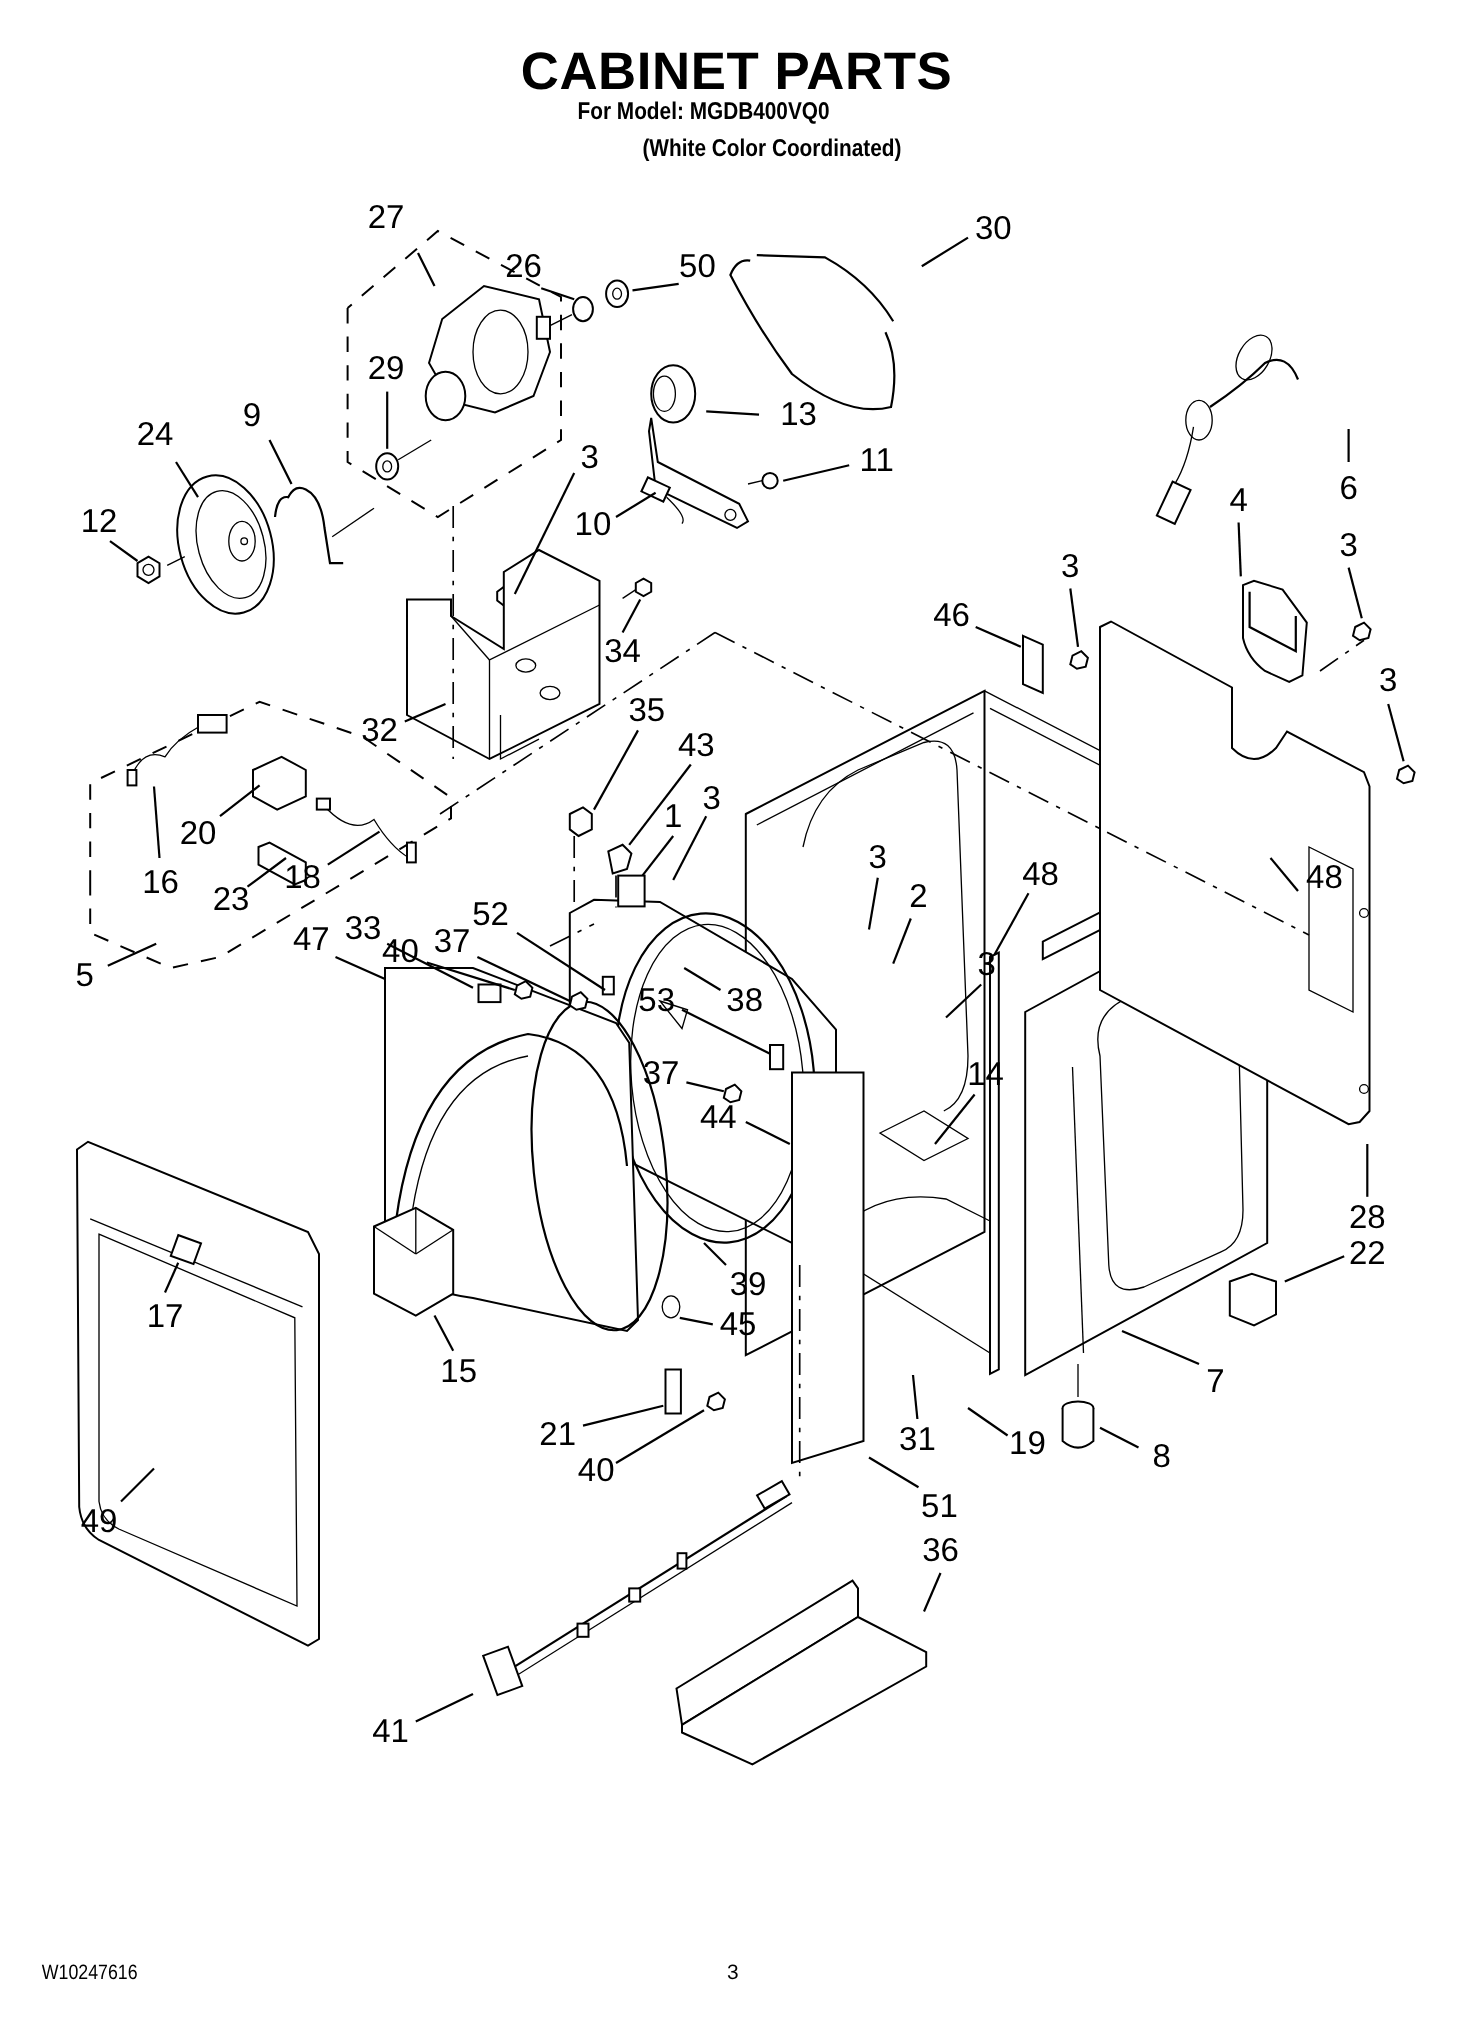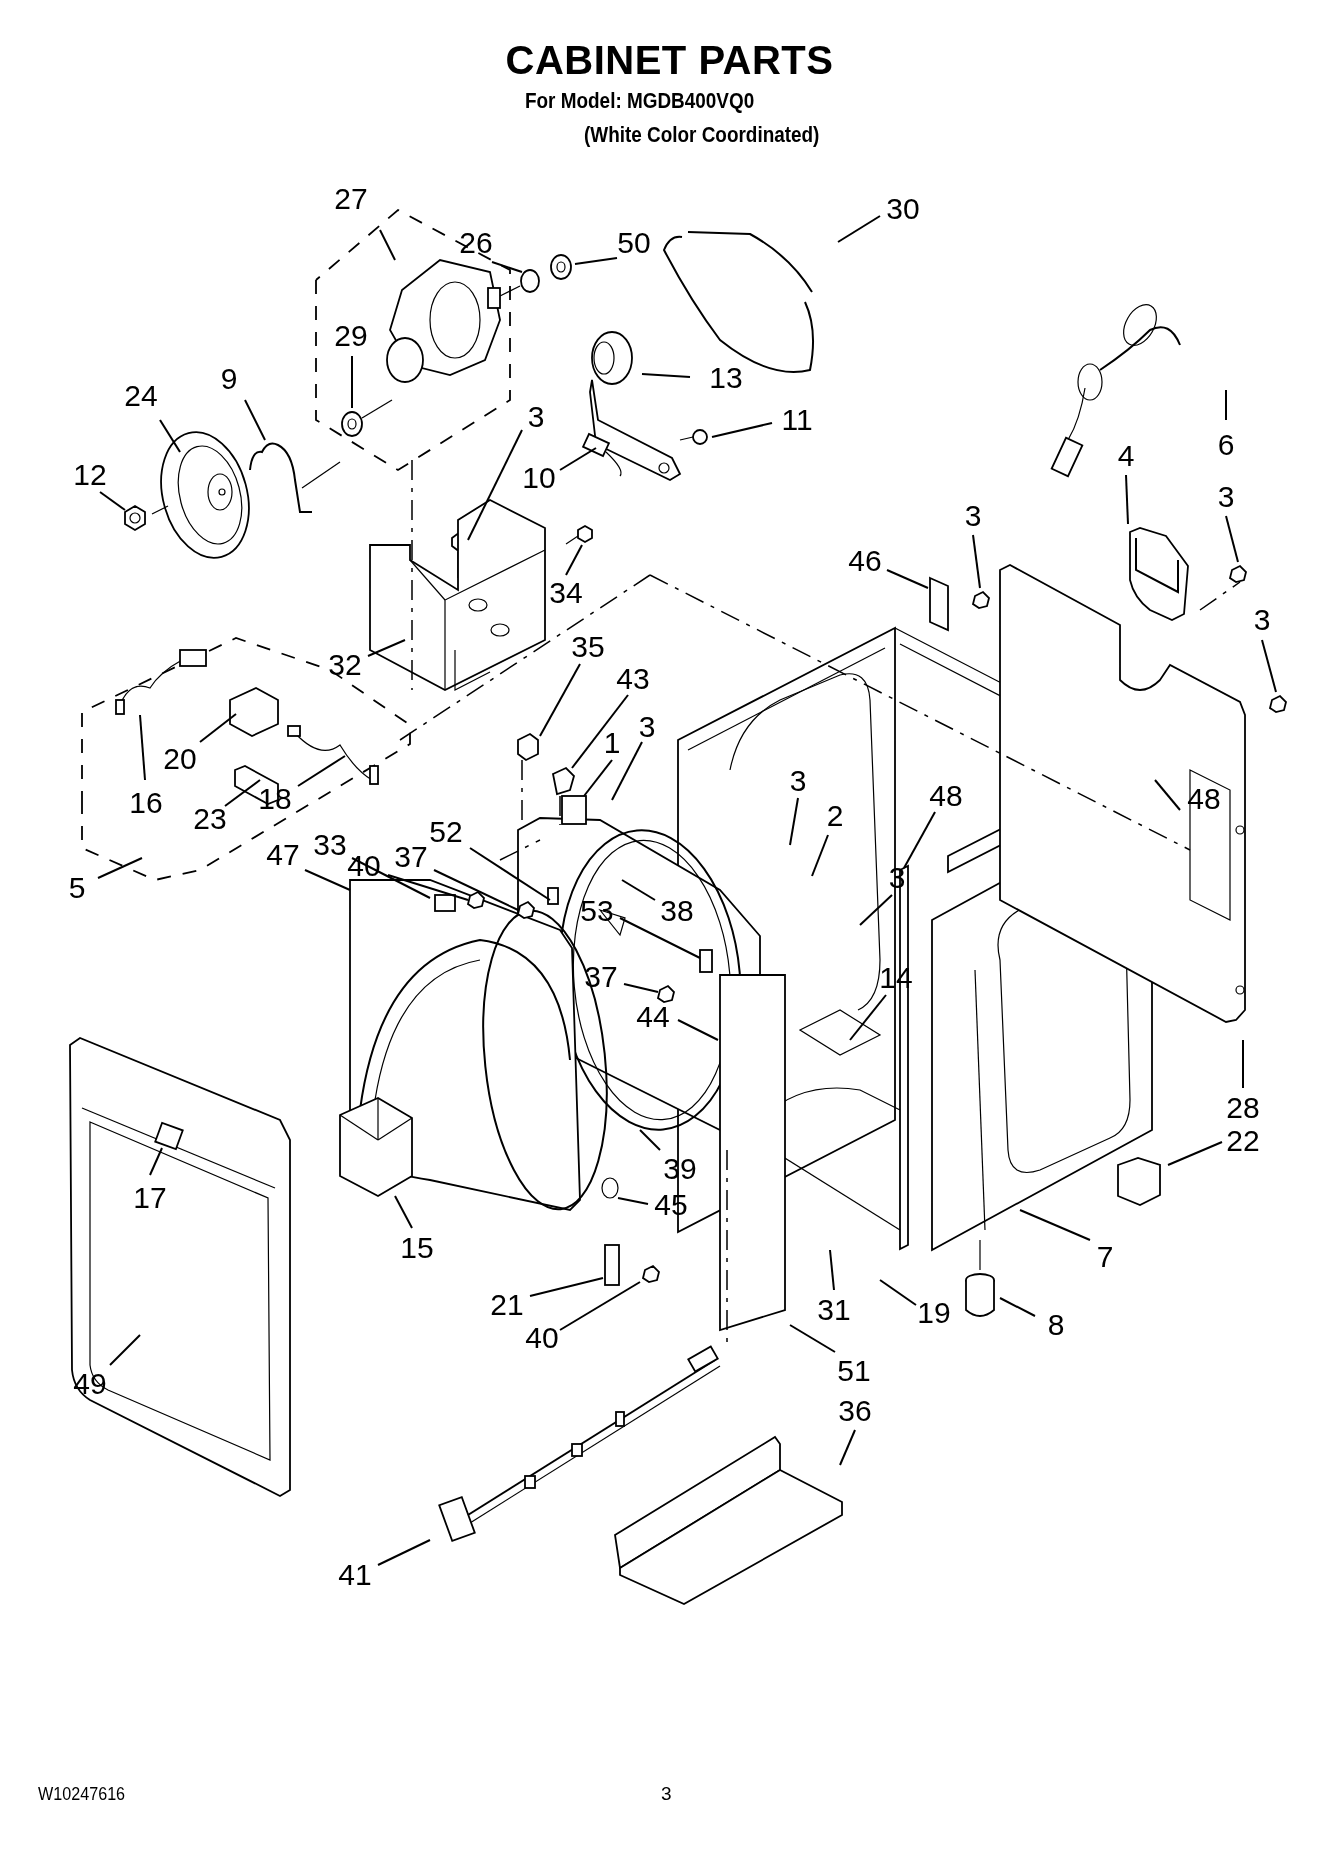--- a/index.html
+++ b/index.html
@@ -1,19 +1,19 @@
 <!DOCTYPE html>
 <html><head>
 <meta charset="utf-8">
 <style>
   html, body { margin:0; padding:0; background:#ffffff; }
   body { width:1339px; height:1849px; position:relative; overflow:hidden;
          font-family:"Liberation Sans", sans-serif; color:#000; }
   .title { position:absolute; left:0; width:1339px; top:38px; text-align:center;
-           font-size:40px; font-weight:bold; letter-spacing:0.5px; }
+           font-size:48px; font-weight:bold; letter-spacing:0.5px; }
   .subtitle { position:absolute; left:525px; top:88px; font-size:22px; font-weight:bold;
               transform:scaleX(0.86); transform-origin:left top; }
   .subtitle2 { position:absolute; left:584px; top:122px; font-size:22px; font-weight:bold;
                transform:scaleX(0.86); transform-origin:left top; }
   #diagram { position:absolute; left:0; top:0; width:1339px; height:1849px; }
   .callout { font-family:"Liberation Sans", sans-serif; font-size:30px; fill:#000;
              text-anchor:middle; dominant-baseline:central; }
   .footer-doc { position:absolute; left:38px; top:1783px; font-size:19px;
                 transform:scaleX(0.85); transform-origin:left top; }
   .footer-page { position:absolute; left:661px; top:1783px; font-size:19px; }

